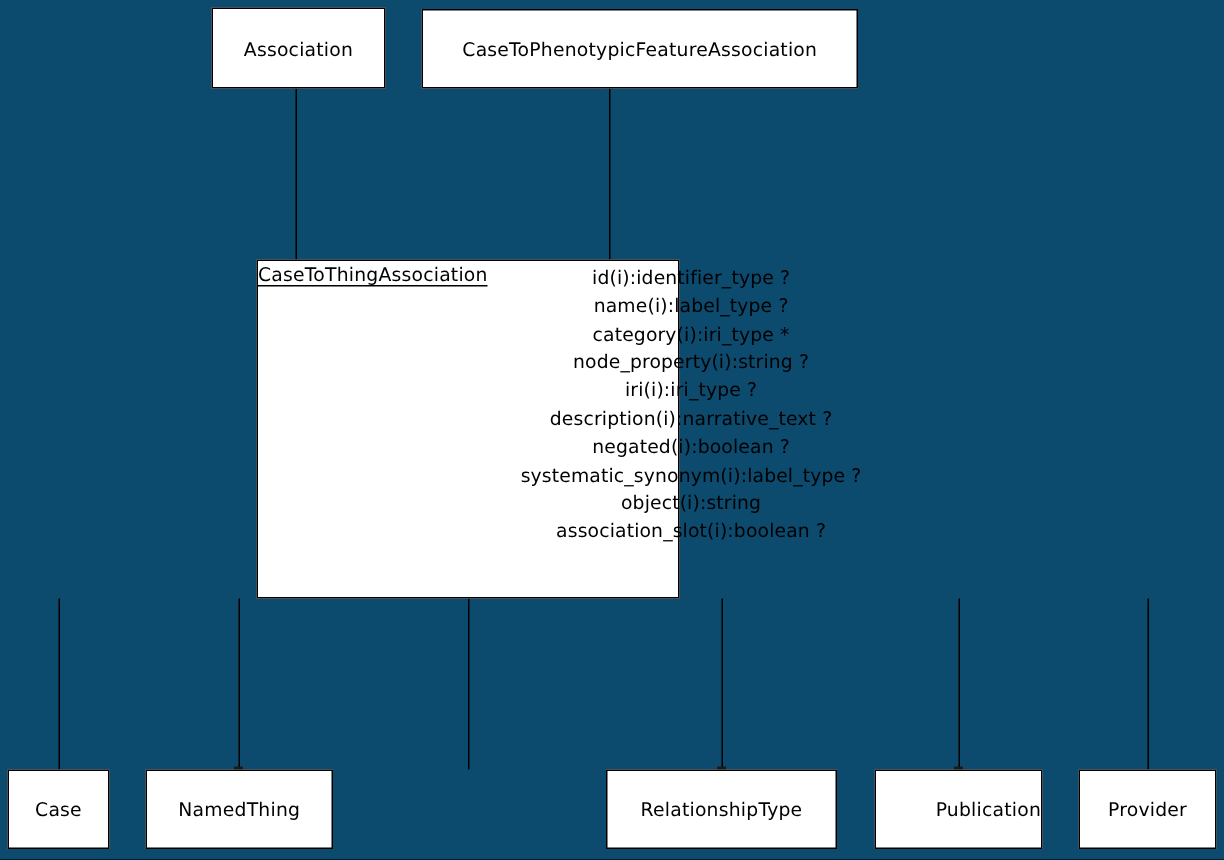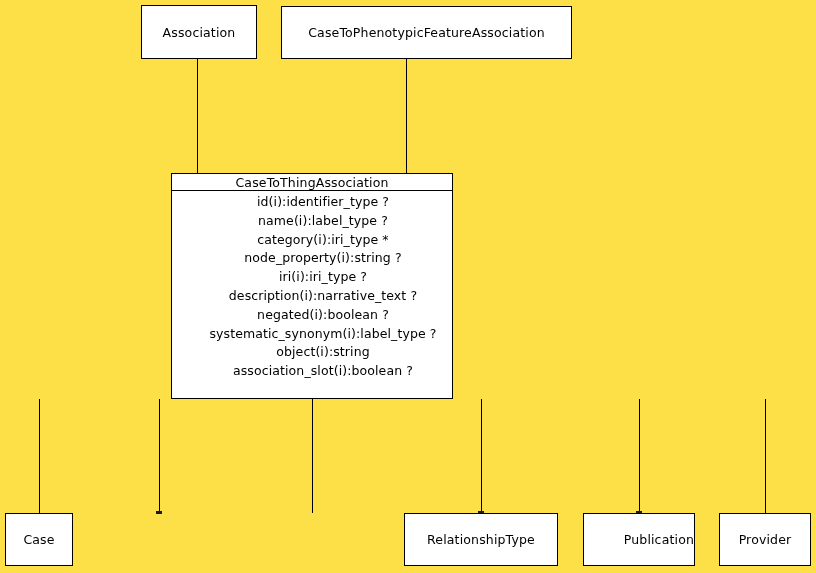--- a/index.html
+++ b/index.html
@@ -8,42 +8,42 @@
     padding: 0;
     background: #000000;
   }
   body {
     font-family: "DejaVu Sans", sans-serif;
   }
   #canvas {
     position: relative;
     width: 816px;
     height: 573px;
-    background: #fde047;
+    background: #0c4a6e;
     overflow: hidden;
   }
   .uml-box {
     position: absolute;
     background: #ffffff;
     border: 1px solid #000000;
     box-sizing: border-box;
     color: #000000;
     text-align: center;
   }
   .simple-box {
     display: flex;
     align-items: center;
     justify-content: center;
     font-size: 12.5px;
     line-height: 1.2;
     letter-spacing: 0.15px;
   }
   .class-box {
     display: flex;
-    flex-direction: column;
+    flex-direction: row;
     padding: 0;
   }
   .class-title {
     font-size: 12.5px;
     line-height: 17px;
     height: 17px;
     border-bottom: 1px solid #000000;
     letter-spacing: 0.15px;
     background: #ffffff;
     box-sizing: border-box;
@@ -114,20 +114,23 @@
         <div class="attr-row">systematic_synonym(i):label_type ?</div>
         <div class="attr-row">object(i):string</div>
         <div class="attr-row">association_slot(i):boolean ?</div>
       </div>
   </div>
 
   <div class="uml-box simple-box" style="left: 5px; top: 513px; width: 68px; height: 53px;">
     <span>Case</span>
   </div>
 
+  <div class="uml-box simple-box" style="left: 97px; top: 513px; width: 125px; height: 53px;">
+    <span>NamedThing</span>
+  </div>
 
 
   <div class="uml-box simple-box" style="left: 404px; top: 513px; width: 154px; height: 53px;">
     <span>RelationshipType</span>
   </div>
 
   <div class="uml-box simple-box" style="left: 583px; top: 513px; width: 112px; height: 53px; justify-content: flex-end;">
     <span>Publication</span>
   </div>
 

